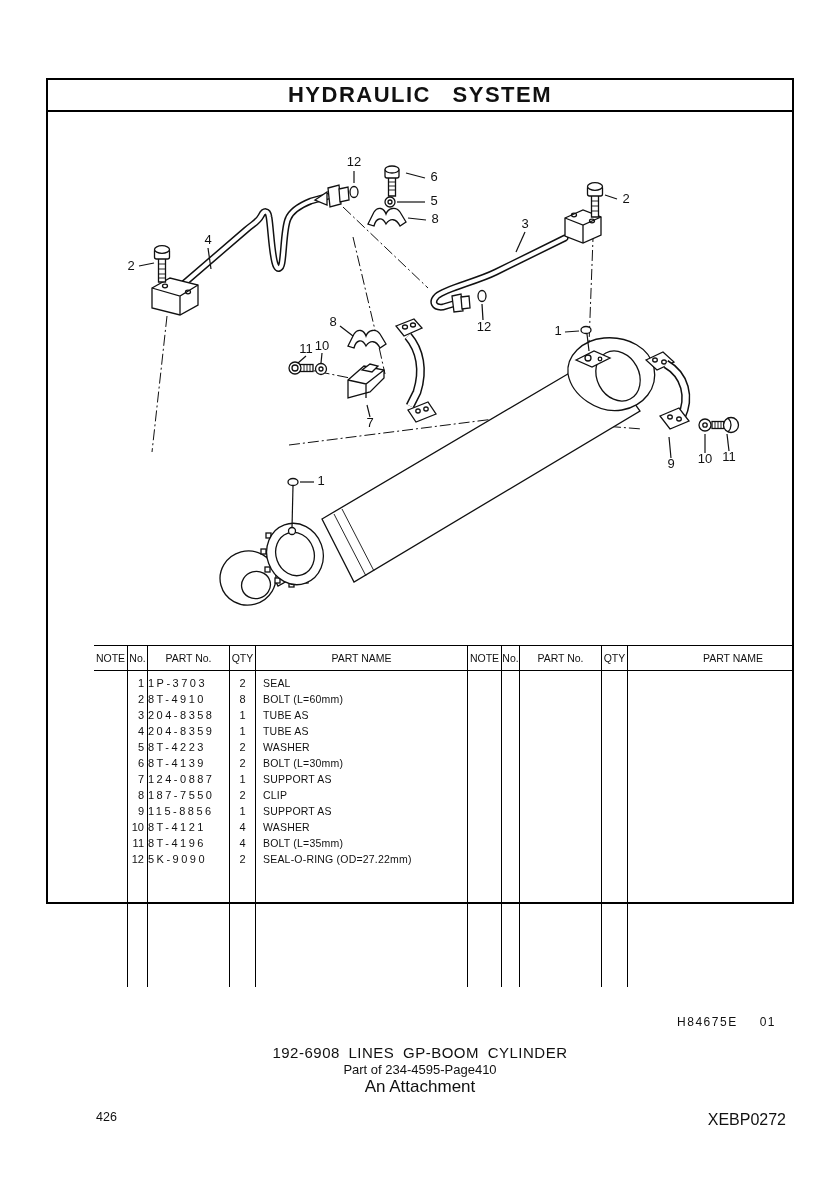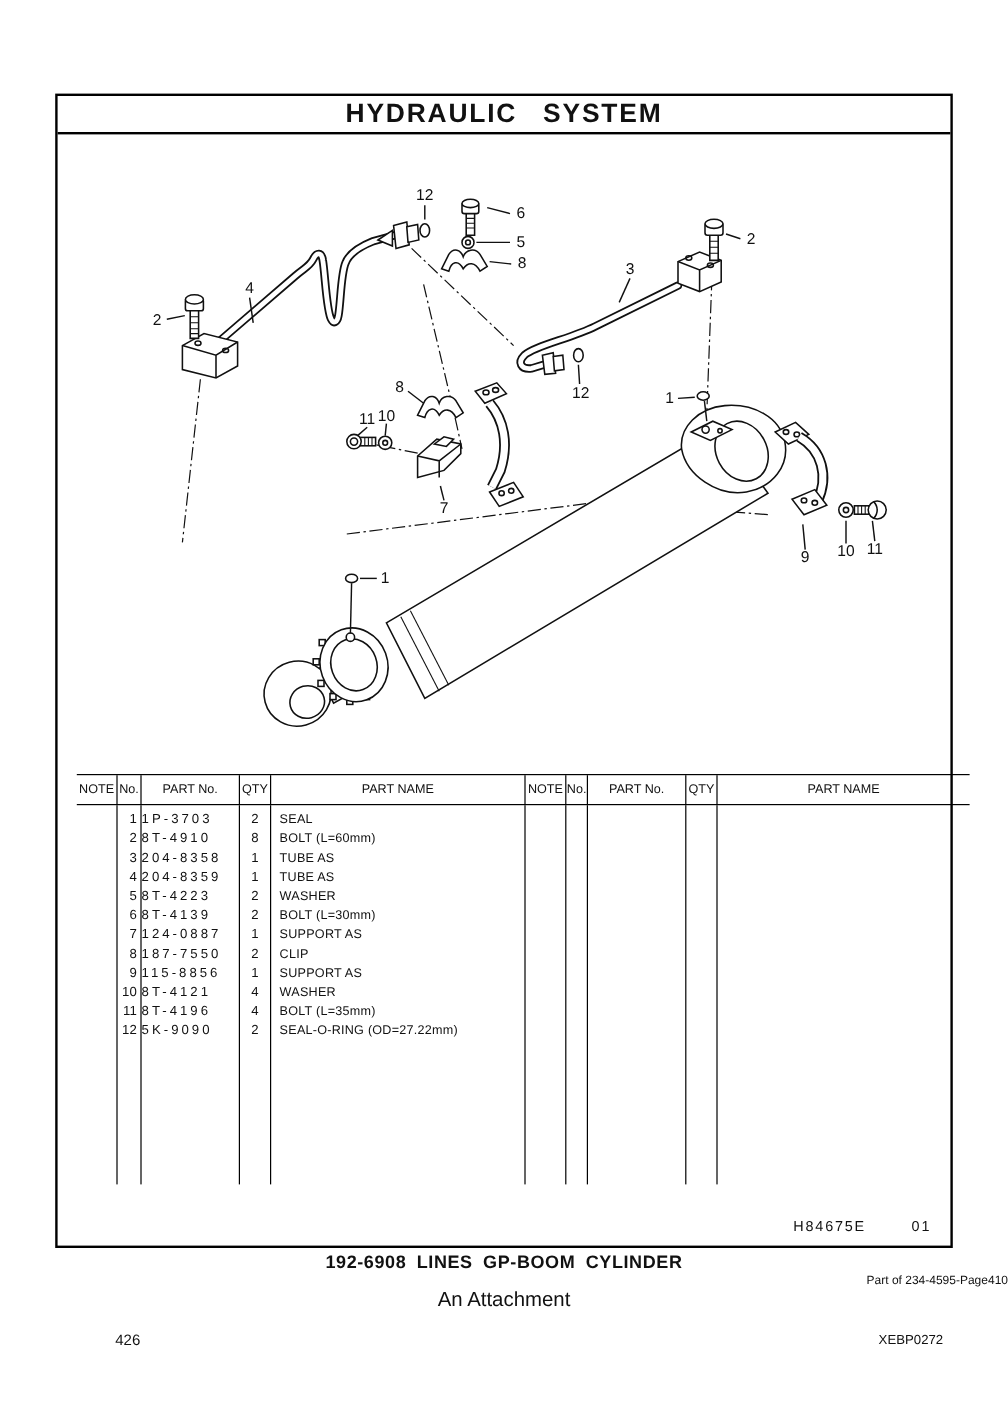--- a/index.html
+++ b/index.html
@@ -2,34 +2,34 @@
 <html><head>
 <meta charset="utf-8">
 <style>
   * { box-sizing: border-box; margin: 0; padding: 0; }
   html,body { background:#fff; }
   body {
     width:840px; height:1188px; position:relative;
     font-family:"Liberation Sans", sans-serif; color:#111;
   }
   .frame {
-    position:absolute; left:46px; top:78px; width:748px; height:962px;
+    position:absolute; left:46px; top:78px; width:748px; height:826px;
     border:2px solid #000; background:#fff;
   }
   .titlebar {
     position:absolute; left:0; top:0; width:100%; height:32px;
     border-bottom:2px solid #000;
     display:flex; align-items:center; justify-content:center;
     font-size:22px; font-weight:bold; letter-spacing:1.5px; word-spacing:14px;
   }
   .diagram-wrap { position:absolute; left:0; top:32px; width:744px; height:533px; }
   svg.diagram { width:744px; height:533px; display:block; }
 
   
-  .parts-table { position:absolute; left:16px; top:565px; width:744px; }
+  .parts-table { position:absolute; left:0; top:565px; width:744px;padding-left:46px; }
   .pt-header, .pt-body {
     display:grid;
     grid-template-columns:34px 20px 82px 26px 212px 34px 18px 82px 26px 210px;
   }
   .pt-header { height:26px; border-top:1.5px solid #000; border-bottom:1.5px solid #000; }
   .pt-header > div {
     border-right:1.5px solid #000;
     display:flex; align-items:center; justify-content:center;
     font-size:10.5px; white-space:nowrap; overflow:hidden;
   }
@@ -43,29 +43,29 @@
   .col-qty .row-line { text-align:center; }
   .col-name .row-line { text-align:left; padding-left:7px; font-size:10.5px; letter-spacing:0.2px; }
 
   .plate-strip {
     position:absolute; left:0; top:907px; width:744px; height:51px;
   }
   .plate-text {
     position:absolute; right:16px; top:28px;
     font-size:12px; letter-spacing:1.5px; white-space:nowrap;
   }
-  .plate-text .rev { margin-left:38px; }
+  .plate-text .rev { margin-left:22px; }
 
   
   .footer { position:absolute; left:0; top:1044px; width:840px; text-align:center; }
-  .footer .f1 { font-size:15px; font-weight:bold; letter-spacing:0.5px; word-spacing:4px; }
-  .footer .f2 { font-size:10px; margin-top:1px;text-align:right; }
+  .footer .f1 { font-size:15px; font-weight:normal; letter-spacing:0.5px; word-spacing:4px; }
+  .footer .f2 { font-size:13px; margin-top:1px; }
   .footer .f3 { font-size:17px; }
   .page-num { position:absolute; left:48px; top:1110px; font-size:12.5px;margin-left:48px; }
-  .doc-code { position:absolute; right:54px; top:1111px; font-size:11px; }
+  .doc-code { position:absolute; right:54px; top:1111px; font-size:16px; }
 
   
   .ln   { stroke:#111; fill:none; stroke-width:1.3; }
   .thin { stroke:#111; fill:none; stroke-width:0.9; }
   .fw   { fill:#fff; stroke:#111; stroke-width:1.3; }
   .tube-o { stroke:#111; stroke-width:7; fill:none; stroke-linecap:round; }
   .tube-i { stroke:#fff; stroke-width:4; fill:none; stroke-linecap:round; }
   .band-o { stroke:#111; stroke-width:9; fill:none; stroke-linecap:butt; }
   .band-i { stroke:#fff; stroke-width:6; fill:none; stroke-linecap:butt; }
   .cl { stroke:#111; stroke-width:1; fill:none; stroke-dasharray:11 3 2 3; }

